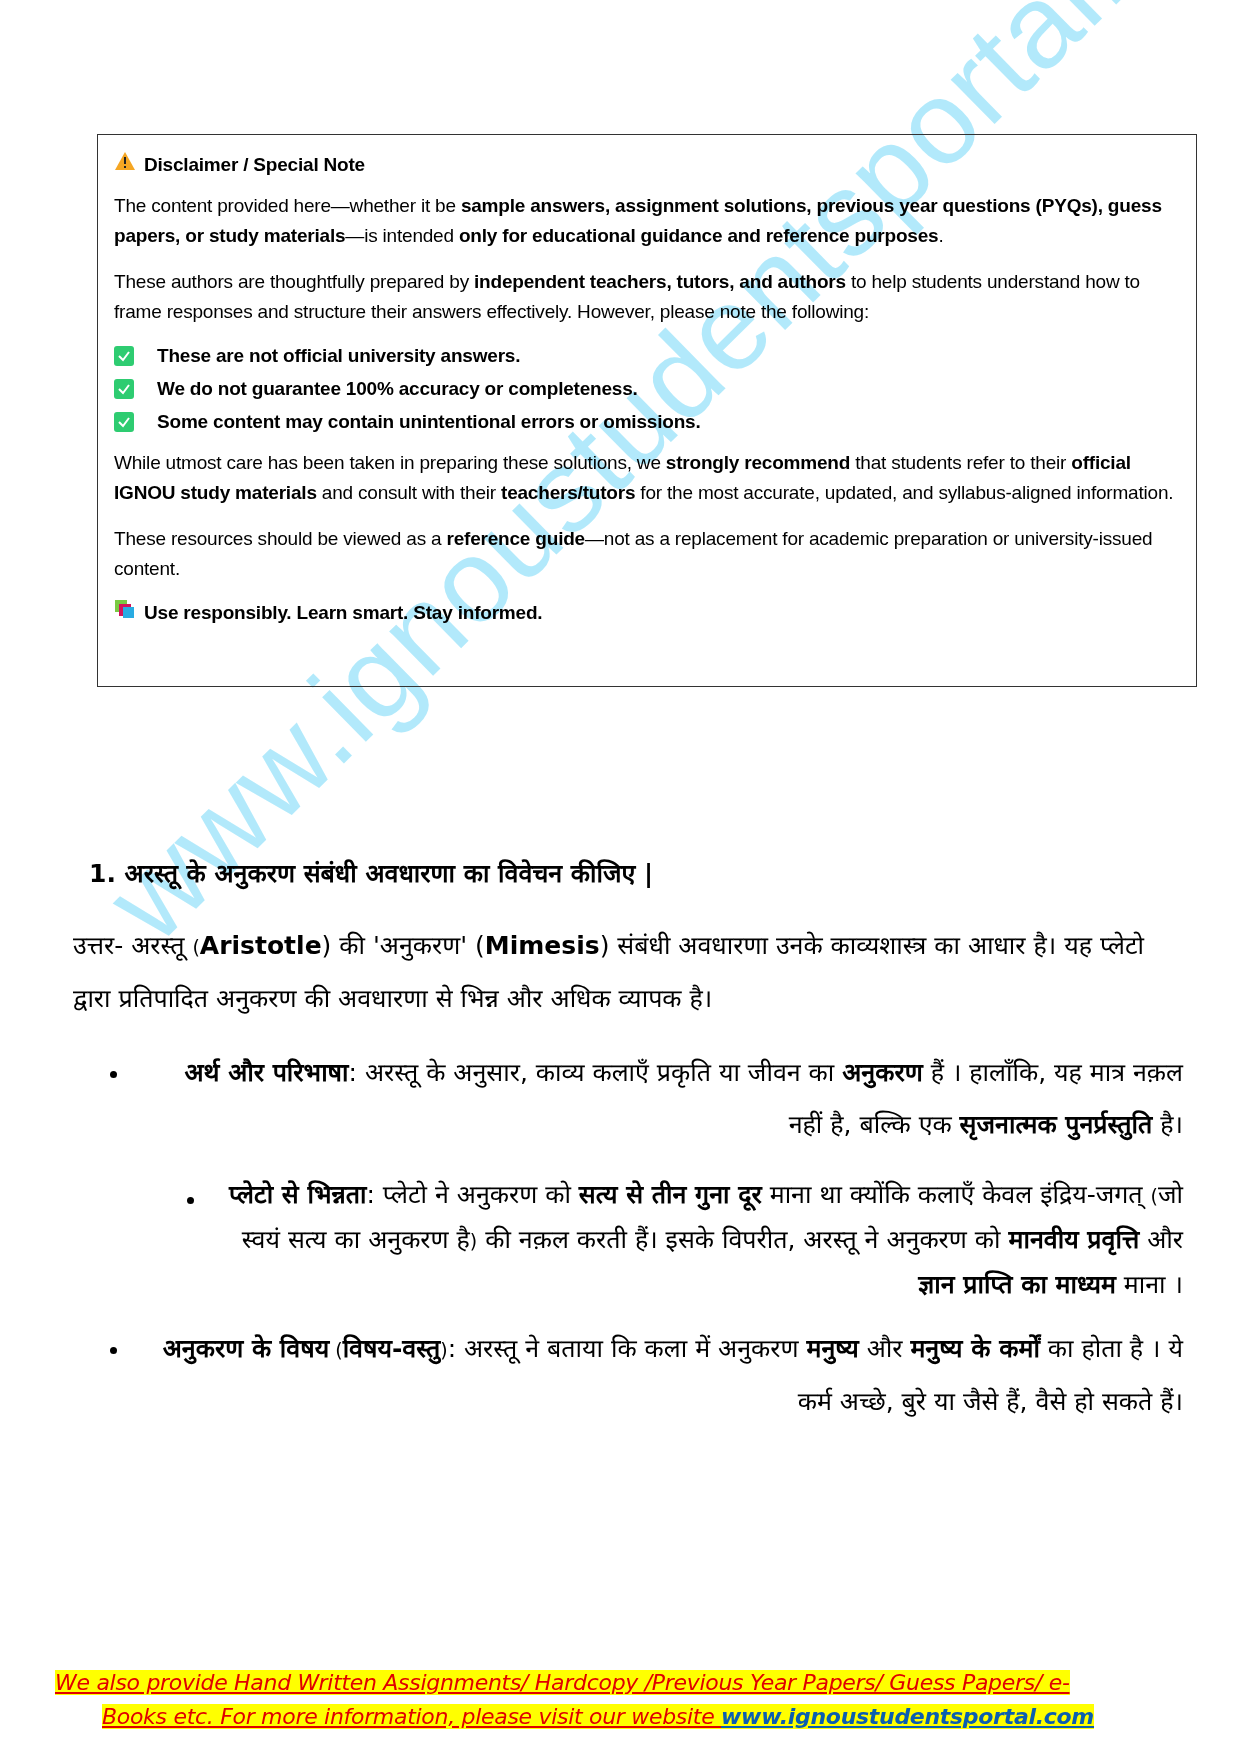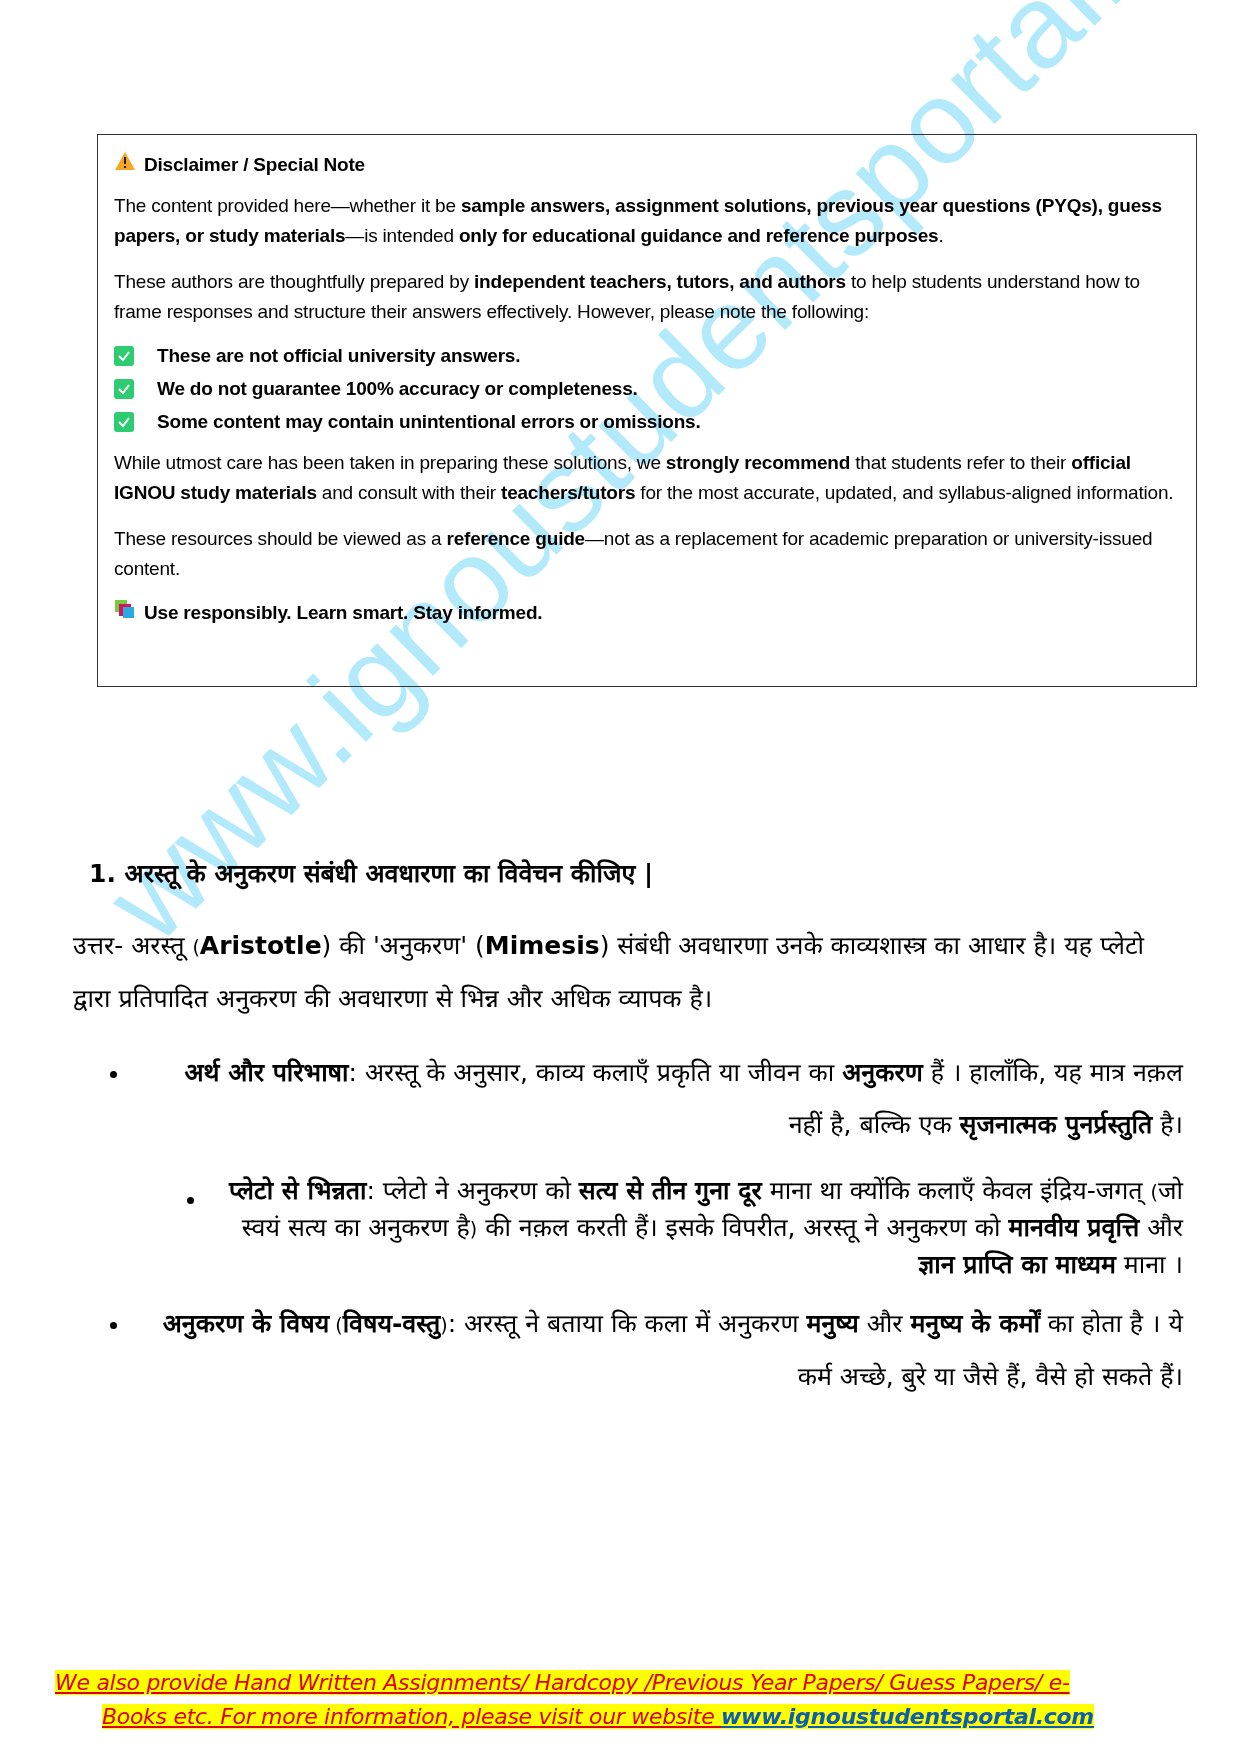--- a/index.html
+++ b/index.html
@@ -123,21 +123,21 @@
     }
     ul.lvl1 > li::before { left: 37px; }
     ul.lvl2 {
       list-style: none;
       margin: 22px 0 8px -75px;
       padding: 0;
     }
     ul.lvl2 > li {
       position: relative;
       padding-left: 150px;
-      line-height: 35px;
+      line-height: 44px;
     }
     ul.lvl2 > li::before { left: 114px; }
 
     
     .footer {
       position: absolute;
       left: 55px;
       top: 1666px;
       width: 1130px;
       font-family: "DejaVu Sans", "Liberation Sans", sans-serif;

